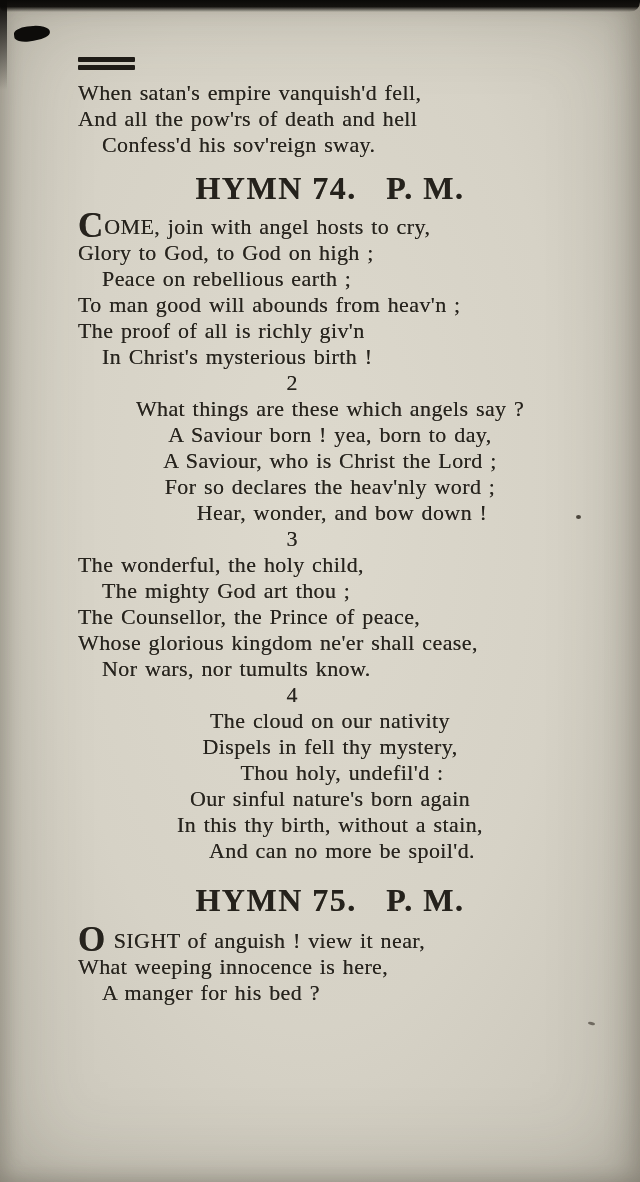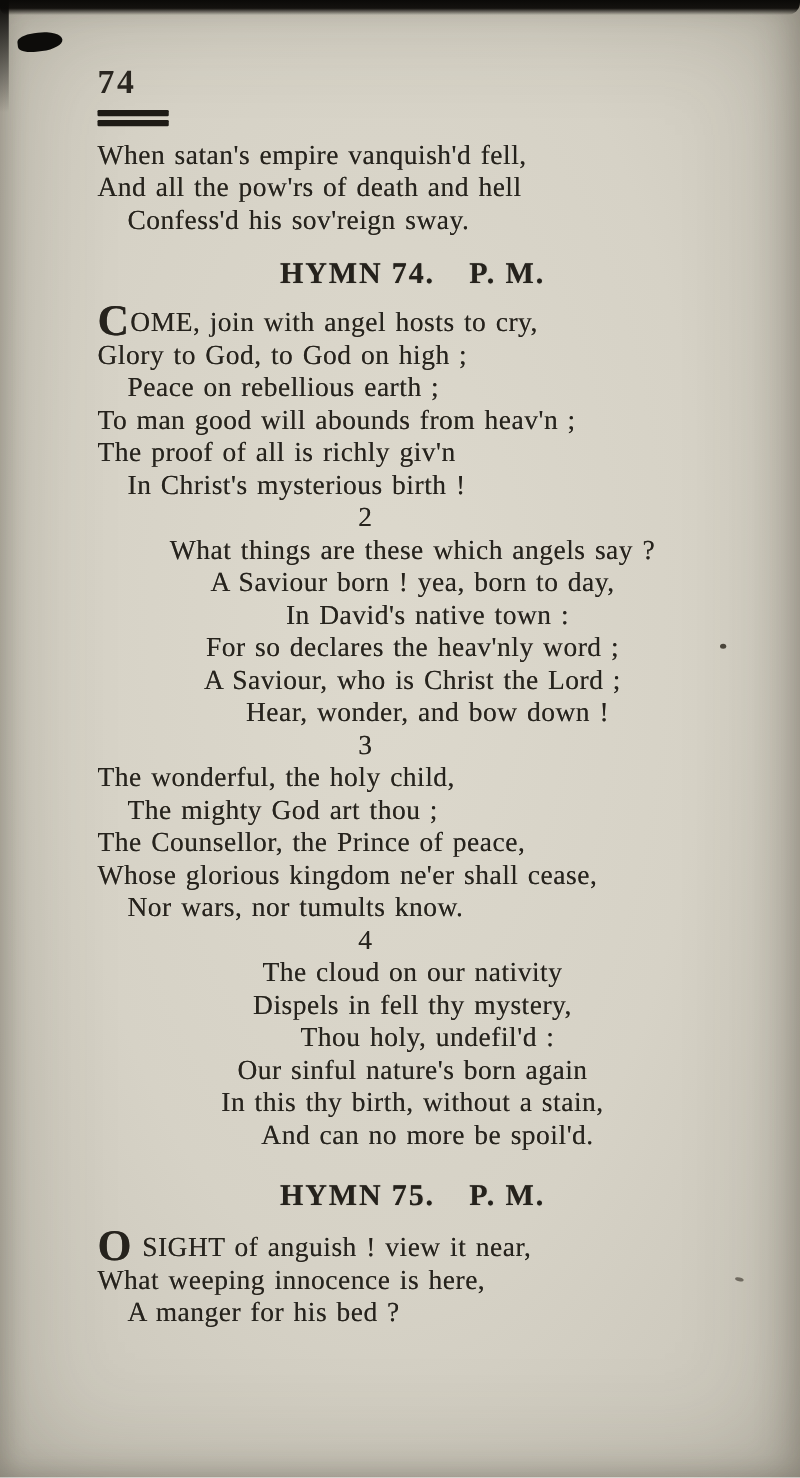--- a/index.html
+++ b/index.html
@@ -95,21 +95,21 @@
     font-size: 35px;
     font-weight: 600;
     line-height: 0;
     vertical-align: -3px;
     letter-spacing: 1px;
   }
 
   .hymn-heading {
     margin: 14px 0 10px 0;
     text-align: center;
-    font-size: 24px;
+    font-size: 32px;
     font-weight: 600;
     letter-spacing: 1.5px;
     line-height: 32px;
     color: #25221c;
     text-shadow: 0 0 0.6px rgba(38, 34, 27, 0.6);
   }
   .hymn-heading .meter { margin-left: 20px; }
 
   .stanza-number {
     font-size: 22px;
@@ -125,21 +125,20 @@
 <div class="page">
 
   <div class="scan-edge-top"></div>
   <div class="scan-edge-left"></div>
   <div class="scan-mark"></div>
   <div class="scan-speck speck-1"></div>
   <div class="scan-speck speck-2"></div>
 
   <div class="content">
 
-    <div class="page-number">74</div>
     <div class="rule-double">
       <div class="rule"></div>
       <div class="rule"></div>
     </div>
 
     <div class="poem">
       <div class="line">When satan's empire vanquish'd fell,</div>
       <div class="line">And all the pow'rs of death and hell</div>
       <div class="line indent">Confess'd his sov'reign sway.</div>
     </div>
@@ -157,23 +156,22 @@
       <div class="line indent">Peace on rebellious earth ;</div>
       <div class="line">To man good will abounds from heav'n ;</div>
       <div class="line">The proof of all is richly giv'n</div>
       <div class="line indent">In Christ's mysterious birth !</div>
     </div>
 
     <div class="stanza-number">2</div>
     <div class="poem" style="margin-top:0;text-align:center;">
       <div class="line">What things are these which angels say ?</div>
       <div class="line">A Saviour born ! yea, born to day,</div>
-      <div class="line indent">In David's native town :</div>
+      <div class="line">A Saviour, who is Christ the Lord ;</div>
       <div class="line">For so declares the heav'nly word ;</div>
-      <div class="line">A Saviour, who is Christ the Lord ;</div>
       <div class="line indent">Hear, wonder, and bow down !</div>
     </div>
 
     <div class="stanza-number">3</div>
     <div class="poem" style="margin-top:0;">
       <div class="line">The wonderful, the holy child,</div>
       <div class="line indent">The mighty God art thou ;</div>
       <div class="line">The Counsellor, the Prince of peace,</div>
       <div class="line">Whose glorious kingdom ne'er shall cease,</div>
       <div class="line indent">Nor wars, nor tumults know.</div>

